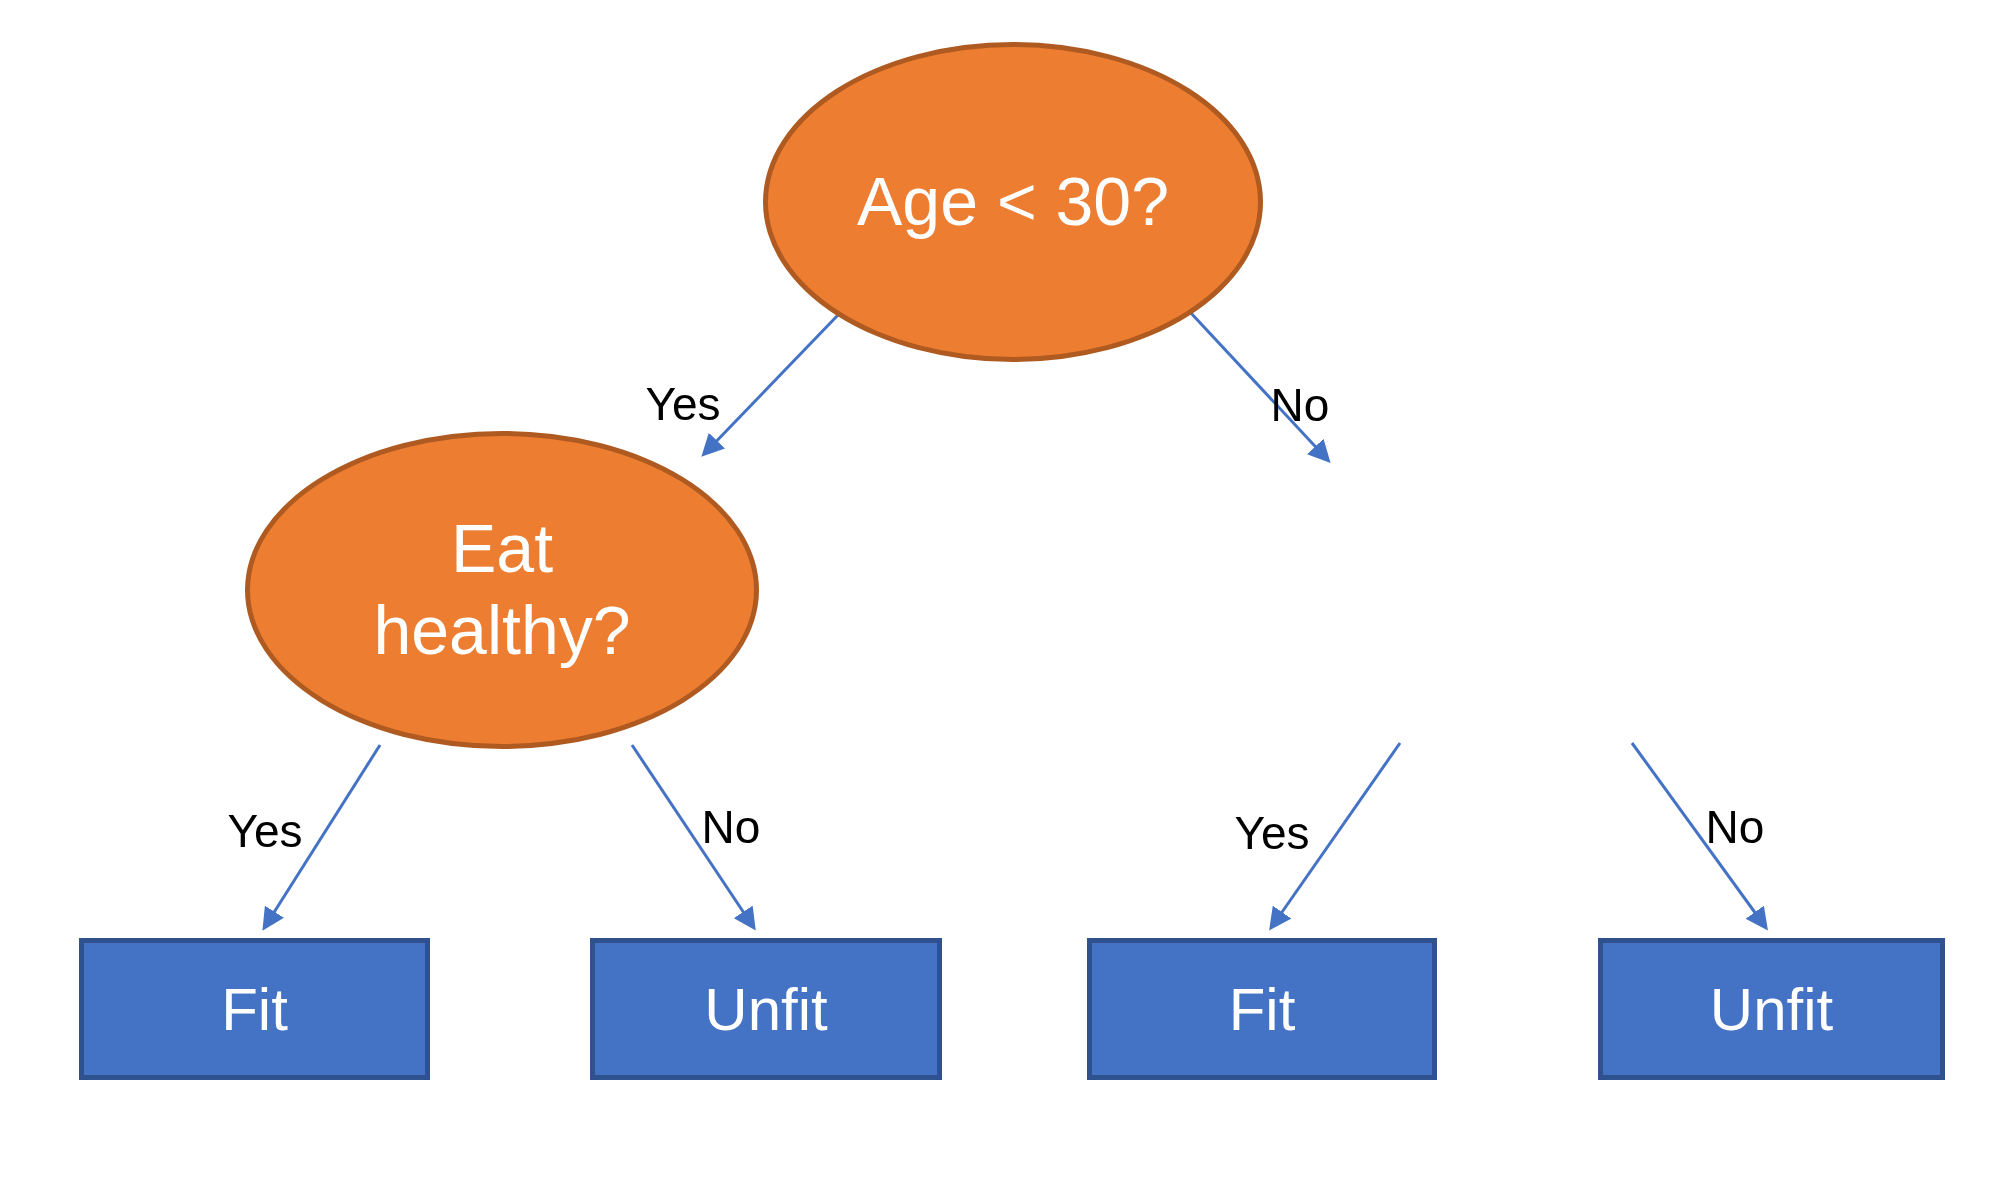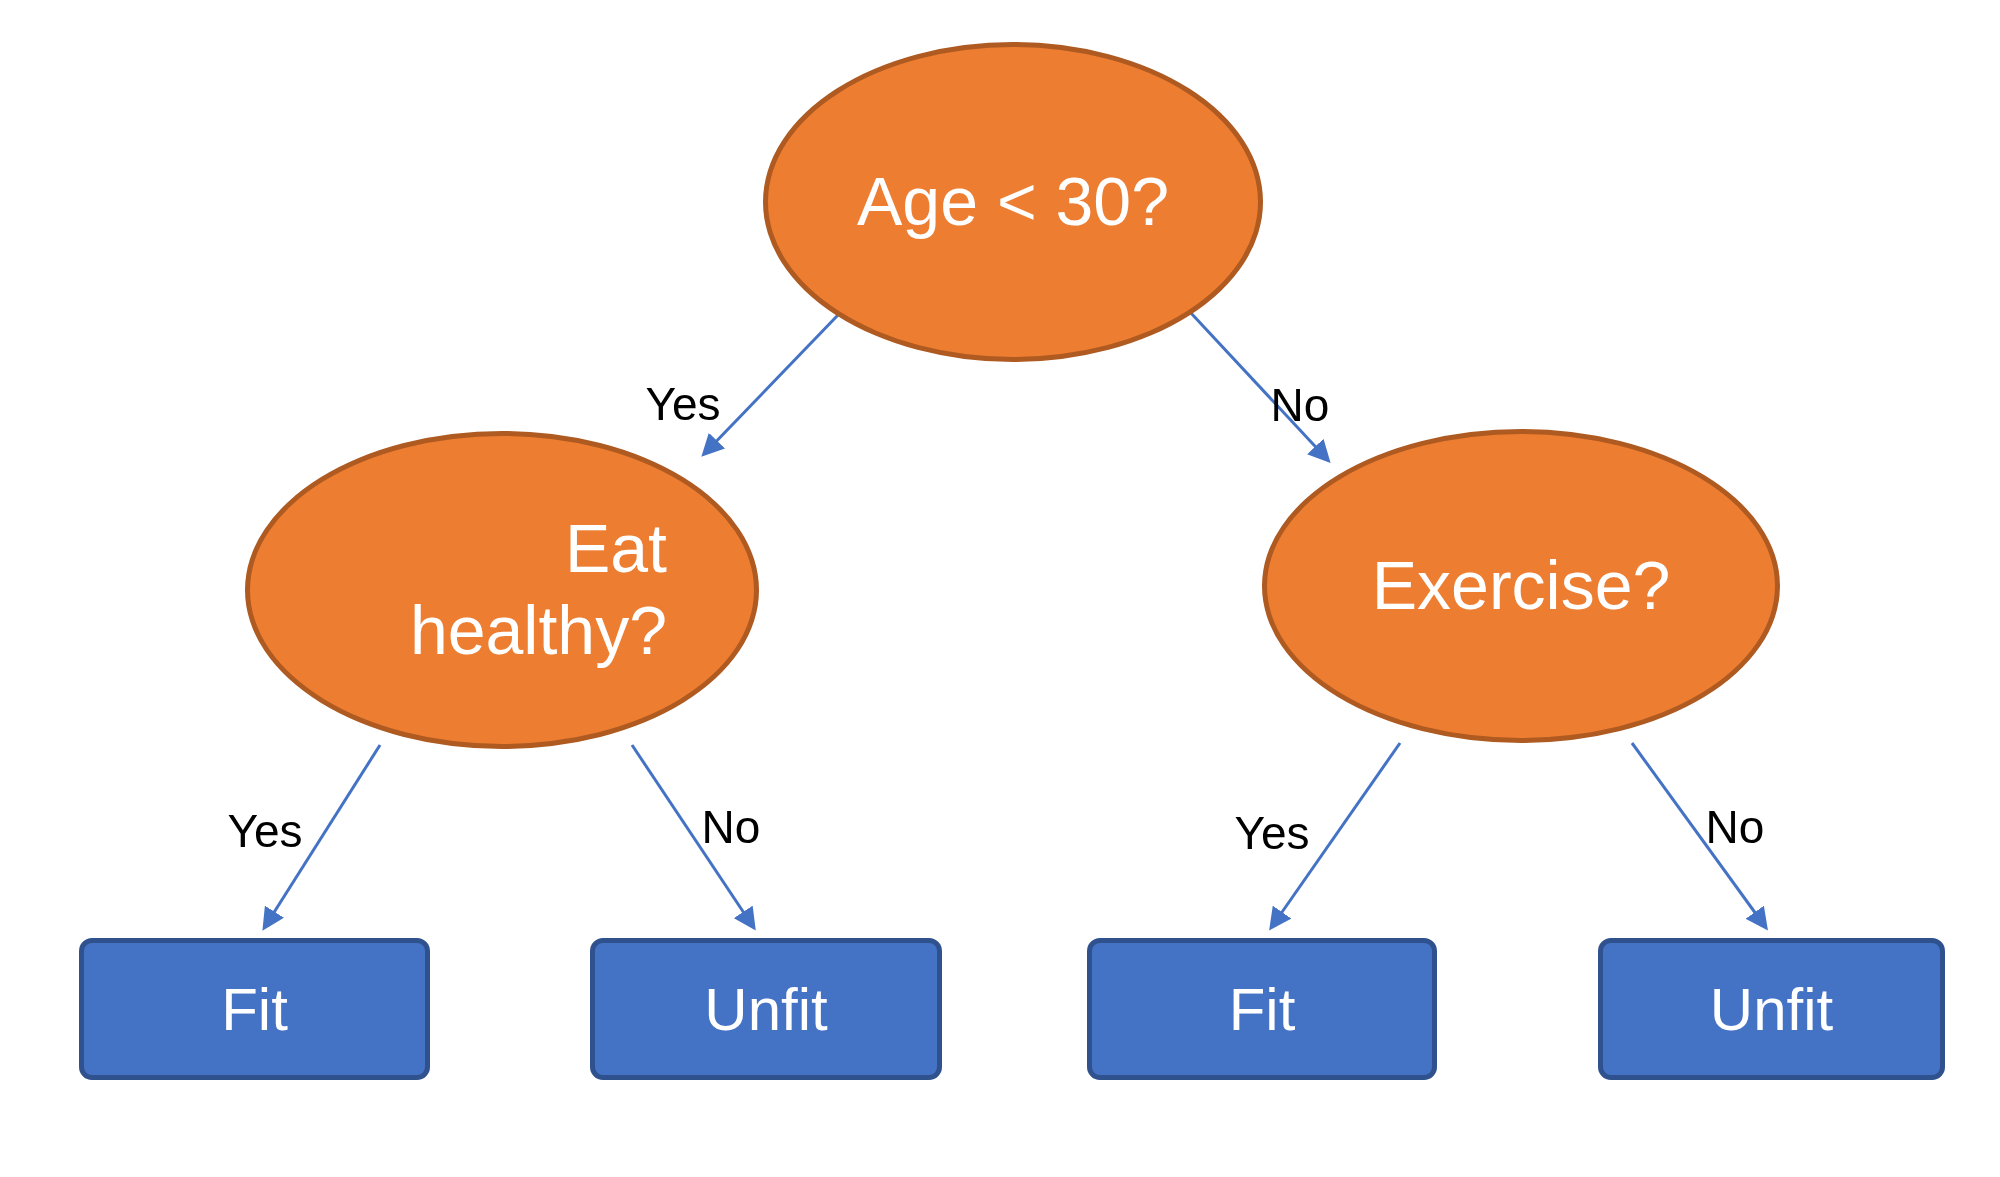--- a/index.html
+++ b/index.html
@@ -25,37 +25,36 @@
   }
   .arrowhead-path { fill: var(--arrow, #4472C4); }
 
   .node {
     position: absolute;
     display: flex;
     align-items: center;
     justify-content: center;
     text-align: center;
     box-sizing: border-box;
-    border-radius: 13px;
   }
   .decision {
     background: var(--decision-fill, #ED7D31);
     border: 5px solid var(--decision-border, #AE5A21);
     border-radius: 50%;
     color: var(--decision-text, #ffffff);
     font-size: 68px;
     line-height: 1.2;
   }
   .leaf {
     background: var(--leaf-fill, #4472C4);
     border: 5px solid var(--leaf-border, #2F528F);
     color: var(--leaf-text, #ffffff);
     font-size: 60px;
   }
-  .node-text { display: inline-block; text-align: right; }
+  .node-text { display: inline-block; }
   .nowrap { white-space: nowrap; }
   .wrap { max-width: 330px; }
 
   .edge-label {
     position: absolute;
     transform: translate(-50%, -50%);
     font-size: 46px;
     color: var(--edge-label-text, #000000);
     white-space: nowrap;
     margin-top: 33px;
@@ -81,23 +80,20 @@
   </svg>
 
   <div class="node decision" style="left:763px; top:42px; width:500px; height:320px;">
     <span class="node-text nowrap">Age &lt; 30?</span>
   </div>
 
   <div class="node decision" style="left:245px; top:431px; width:514px; height:318px;">
     <span class="node-text wrap">Eat healthy?</span>
   </div>
 
-  <div class="node decision" style="left:1262px; top:429px; width:518px; height:314px;">
-    <span class="node-text nowrap">Exercise?</span>
-  </div>
 
   <div class="node leaf" style="left:79px; top:938px; width:351px; height:142px;">
     <span class="node-text nowrap">Fit</span>
   </div>
 
   <div class="node leaf" style="left:590px; top:938px; width:352px; height:142px;">
     <span class="node-text nowrap">Unfit</span>
   </div>
 
   <div class="node leaf" style="left:1087px; top:938px; width:350px; height:142px;">

